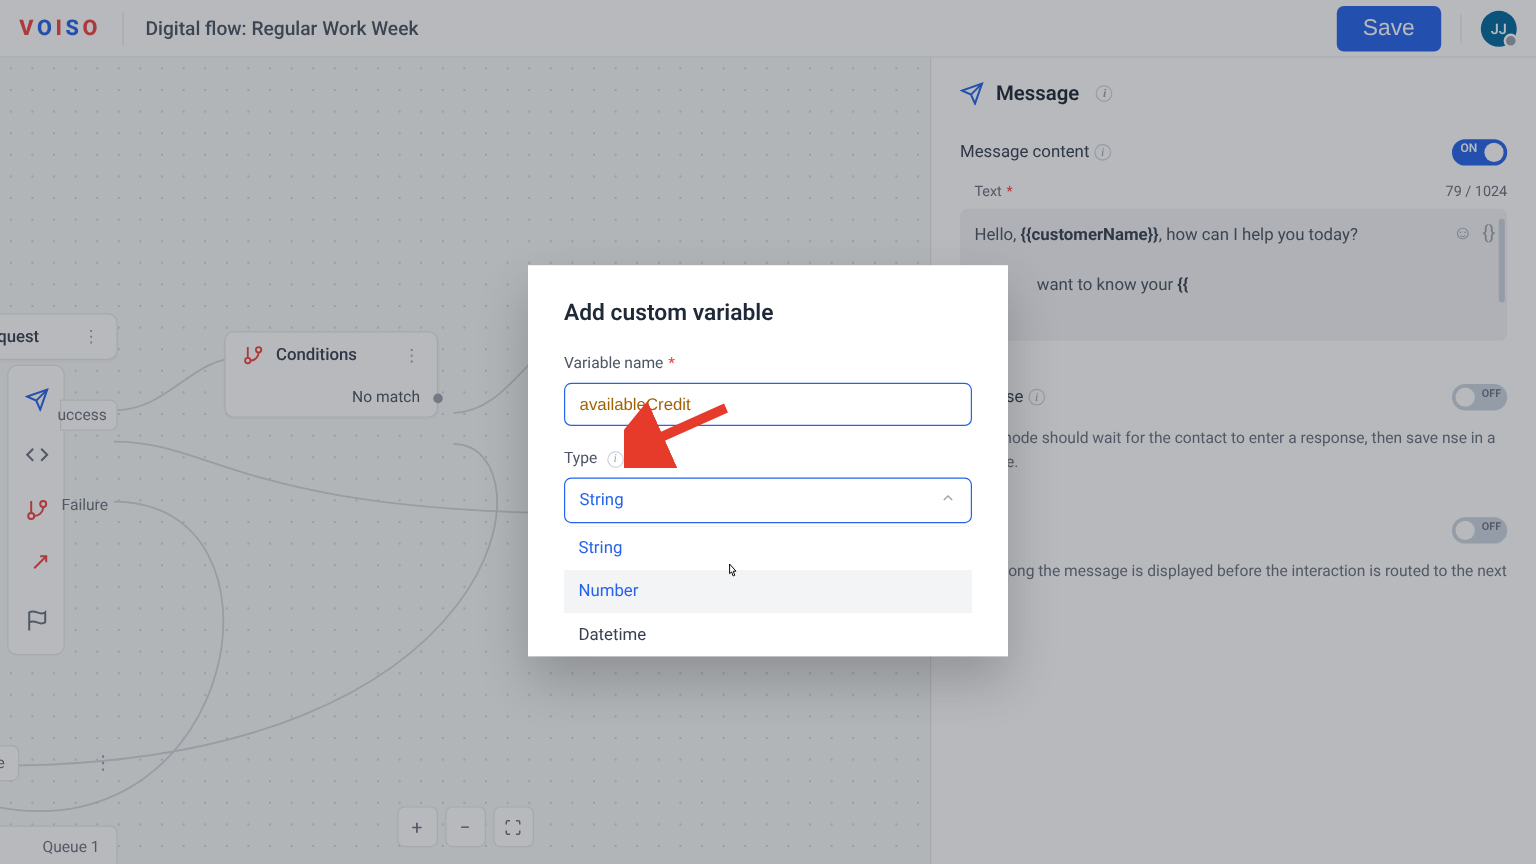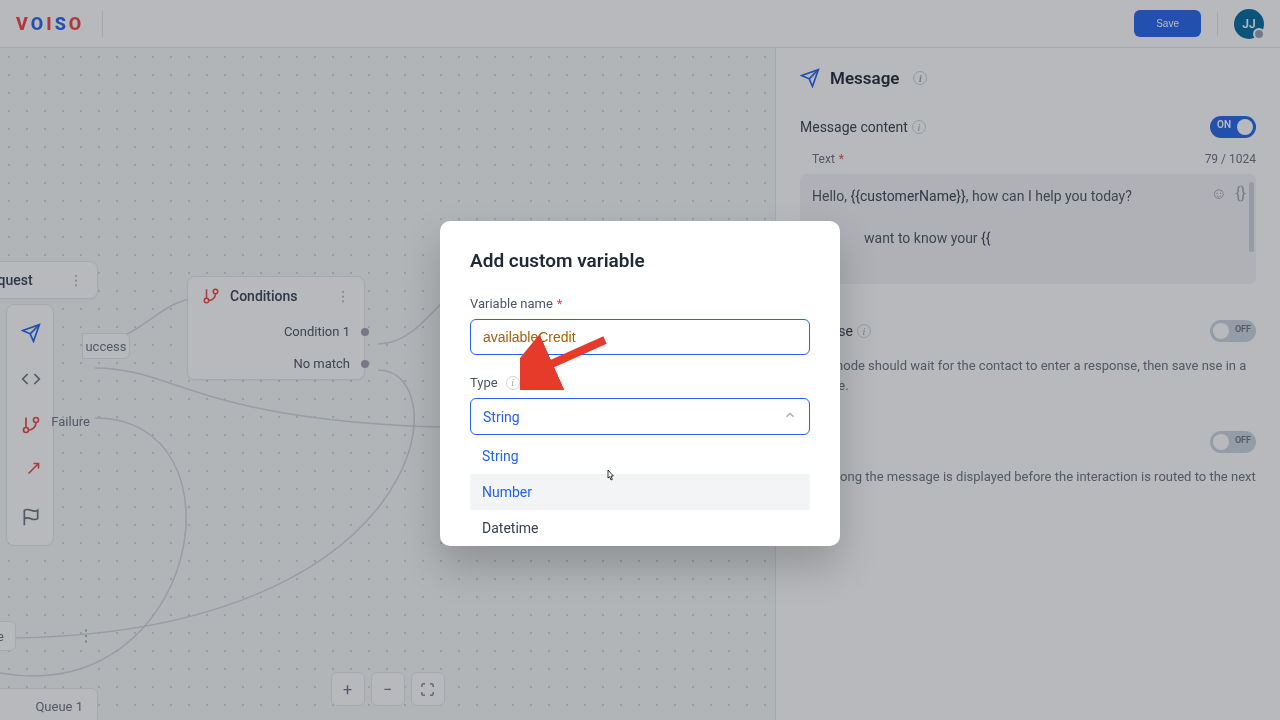--- a/index.html
+++ b/index.html
@@ -7,21 +7,21 @@
   body { position: relative; background: #f5f5f5; color: #374151; }
 
   
   .header { height: 48px; background: #fff; border-bottom: 1px solid #e5e7eb; display: flex; align-items: center; padding: 0 16px; }
   .logo { font-weight: 800; letter-spacing: 3px; font-size: 18px; display:flex; }
   .logo span:nth-child(odd) { color: #ef4444; }
   .logo span:nth-child(even) { color: #2563eb; }
   .divider-v { width: 1px; height: 28px; background: #e5e7eb; margin: 0 18px; }
   .page-title { font-size: 16px; color: #4b5563; font-weight: 500; }
   .header-spacer { flex: 1; }
-  .save-btn { background: #2563eb; color: #fff; border: none; border-radius: 6px; padding: 8px 22px; font-size: 10px; cursor: pointer; }
+  .save-btn { background: #2563eb; color: #fff; border: none; border-radius: 6px; padding: 8px 22px; font-size: 19px; cursor: pointer; }
   .header-div2 { width: 1px; height: 24px; background: #e5e7eb; margin: 0 16px; }
   .avatar { width: 30px; height: 30px; border-radius: 50%; background: #0369a1; color: #fff; display:flex; align-items:center; justify-content:center; font-size:12px; font-weight:600; position: relative; }
   .avatar::after { content: ""; position: absolute; bottom: -1px; right: -1px; width: 8px; height: 8px; border-radius: 50%; background: #9ca3af; border: 2px solid #fff; }
 
   
   .main { display: flex; height: 672px; }
   .canvas-wrap { flex: 1; position: relative; background-color: #f8f9fa; background-image: radial-gradient(circle, #d1d5db 1px, transparent 1px); background-size: 18px 18px; overflow: hidden; }
   .sidepanel { width: 505px; background: #fff; border-left: 1px solid #e5e7eb; padding: 20px 24px; overflow: hidden; }
 
   
@@ -64,50 +64,51 @@
   .msg-box { position:relative; }
   .msg-icons { position:absolute; right:10px; top:10px; display:flex; flex-direction:row; gap:8px; color:#9ca3af; }
   .msg-icons span { font-size:16px; }
   .scroll-thumb { position:absolute; right:2px; top:8px; width:5px; height:70px; background:#cbd5e1; border-radius:3px; }
 
   .sp-block { margin-top:36px; }
   .sp-help { font-size:13px; color:#6b7280; line-height:1.5; margin-top:10px; }
 
   
   .overlay { position:absolute; inset:0; background:rgba(30,36,46,0.32); }
-  .modal { position:absolute; left:440px; top:221px; width:400px; background:#fff; border-radius:10px; box-shadow:0 20px 40px rgba(0,0,0,0.2); padding:28px 30px 0 30px; }
+  .modal { position:absolute; left:440px; top:221px; width:400px; background:#fff; border-radius:0; box-shadow:0 20px 40px rgba(0,0,0,0.2); padding:28px 30px 0 30px; }
   .modal-title { font-size:19px; font-weight:600; color:#1f2937; margin-bottom:24px; }
   .m-label { font-size:13px; color:#4b5563; display:flex; align-items:center; gap:4px; margin-bottom:8px;text-align:right; }
   .m-input { width:100%; border:1.5px solid #2563eb; border-radius:6px; padding:9px 12px; font-size:14px; color:#a16207; outline:none; }
   .m-select { width:100%; border:1.5px solid #2563eb; border-radius:6px; padding:9px 12px; font-size:14px; color:#2563eb; display:flex; align-items:center; cursor:pointer; }
   .m-select .chev { margin-left:auto; color:#9ca3af; }
   .dropdown { margin-top:2px; border-top:1px solid #f3f4f6; }
   .dd-item { padding:10px 12px; font-size:14px; color:#374151; cursor:pointer; }
   .dd-item.sel { color:#2563eb; }
   .dd-item.hover { background:#f3f4f6; color:#2563eb; }
   .m-gap { height:20px; }
 
   .arrow { position:absolute; left:520px; top:330px; pointer-events:none; }
 
   .cursor { position:absolute; left:602px; top:468px; width:16px; height:20px; pointer-events:none; }
 
-  .bold { font-weight:400; color:#374151; }
+  .bold { font-weight:700; color:#374151; }
 </style>
 </head>
 <body>
 
 <div class="header">
   <div class="logo">
     <span>V</span>
       <span>O</span>
       <span>I</span>
       <span>S</span>
       <span>O</span>
   </div>
   <div class="divider-v"></div>
+  <div class="page-title">Digital flow: Regular Work Week</div>
   <div class="header-spacer"></div>
   <button class="save-btn">Save</button>
   <div class="header-div2"></div>
   <div class="avatar">JJ</div>
 </div>
 
 <div class="main">
 
   <div class="canvas-wrap">
     <svg class="edges">
@@ -152,39 +153,38 @@
             <line x1="9" y1="15" x2="21" y2="3"></line>
           </svg>
       </div>
       <div class="toolstack-item">
         <svg width="20" height="20" viewBox="0 0 24 24" fill="none" stroke="currentColor" stroke-width="2">
             <path d="M4 22V4s1-1 4-1 5 2 8 2 4-1 4-1v10s-1 1-4 1-5-2-8-2-4 1-4 1"></path>
           </svg>
       </div>
     </div>
 
-    <div class="chip-partial" style="left:50px; top:285px; width:48px; height:26px; padding:0 8px; justify-content:center; border-radius:0 6px 6px 0;margin-left:32px;">
+    <div class="chip-partial" style="left:50px; top:285px; width:48px; height:26px; padding:0 8px; justify-content:flex-end; border-radius:0 6px 6px 0;">
         <span>uccess</span>
       </div>
     <div class="chip-partial" style="left:50px; top:360px; width:48px; height:26px; padding:0 8px; justify-content:flex-end; border:none; background:transparent;">
         <span>Failure</span>
       </div>
 
     <div class="node" style="left:187px; top:228px; width:178px;">
       <div class="node-header">
         <svg width="18" height="18" viewBox="0 0 24 24" fill="none" stroke="#ef4444" stroke-width="2">
             <path d="M6 3v12"></path>
             <circle cx="18" cy="6" r="3"></circle>
             <circle cx="6" cy="18" r="3"></circle>
             <path d="M18 9a9 9 0 0 1-9 9"></path>
           </svg>
         <span>Conditions</span>
         <span class="node-more">⋮</span>
       </div>
-      <div class="node-row"><span>Condition 1</span><span class="port"></span></div>
       <div class="node-row"><span>No match</span><span class="port"></span></div>
     </div>
 
     <div class="node" style="left:508px; top:194px; width:178px; border:1.5px solid #2563eb;">
       <div class="node-header">
         <svg width="18" height="18" viewBox="0 0 24 24" fill="none" stroke="#2563eb" stroke-width="2">
             <path d="M22 2L11 13"></path>
             <path d="M22 2l-7 20-4-9-9-4 20-7z"></path>
           </svg>
         <span>Message</span>

